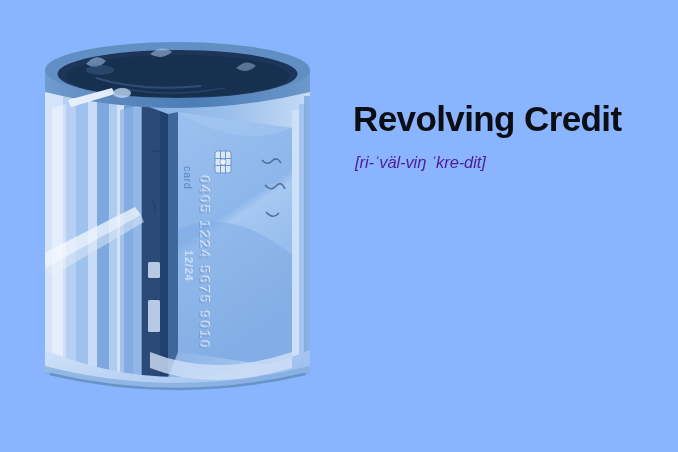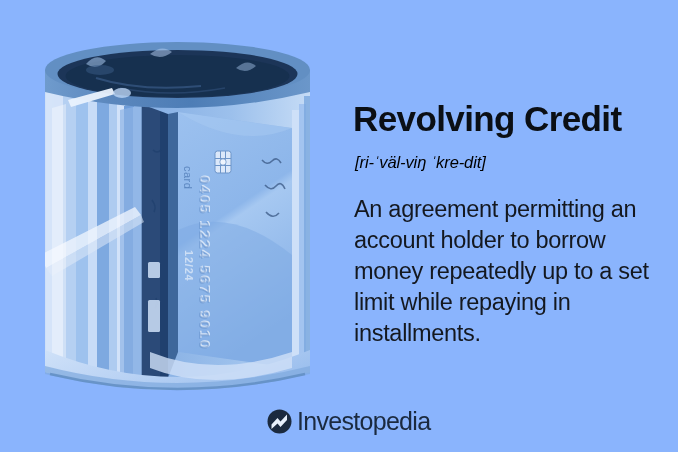--- a/index.html
+++ b/index.html
@@ -48,21 +48,21 @@
     color: #0b0f15;
     letter-spacing: -0.6px;
     line-height: 40px;
     margin: 0;
     white-space: nowrap;
   }
   .pron {
     font-family: "Liberation Sans", sans-serif;
     font-style: italic;
     font-size: 16.5px;
-    color: #000000;
+    color: #4c1d95;
     margin: 13px 0 0 2px;
     letter-spacing: -0.1px;
     line-height: 20px;
   }
   .definition {
     font-family: "Liberation Sans", sans-serif;
     font-size: 23.5px;
     color: #14181f;
     line-height: 31px;
     margin: 22px 0 0 1px;
@@ -231,24 +231,16 @@
       <g>
         <path d="M68 100 L112 88 L115 94 L71 107 Z" fill="#eaf2fd" opacity="0.95"></path>
         <ellipse cx="122" cy="93" rx="9" ry="5" fill="#bdd6f5" opacity="0.8"></ellipse>
       </g>
     </svg>
   </div>
 
   <div class="textcol">
     <h1 class="term">Revolving Credit</h1>
     <div class="pron">[ri-ˈväl-viŋ ˈkre-dit]</div>
-    <div class="definition">An agreement permitting an account holder to borrow money repeatedly up to a set limit while repaying in installments.</div>
   </div>
 
-  <div class="logo">
-    <svg class="logo-mark" viewBox="0 0 50 50" xmlns="http://www.w3.org/2000/svg">
-      <circle cx="25" cy="25" r="24" fill="#1b2a3f"></circle>
-      <path d="M9 31 L21 18 L27 25 L40 11 L40 22 L27 36 L21 29 L9 40 Z" fill="#e8f0fb"></path>
-    </svg>
-    <span class="logo-word">Investopedia</span>
-  </div>
 
 </div>
 
 </body></html>

